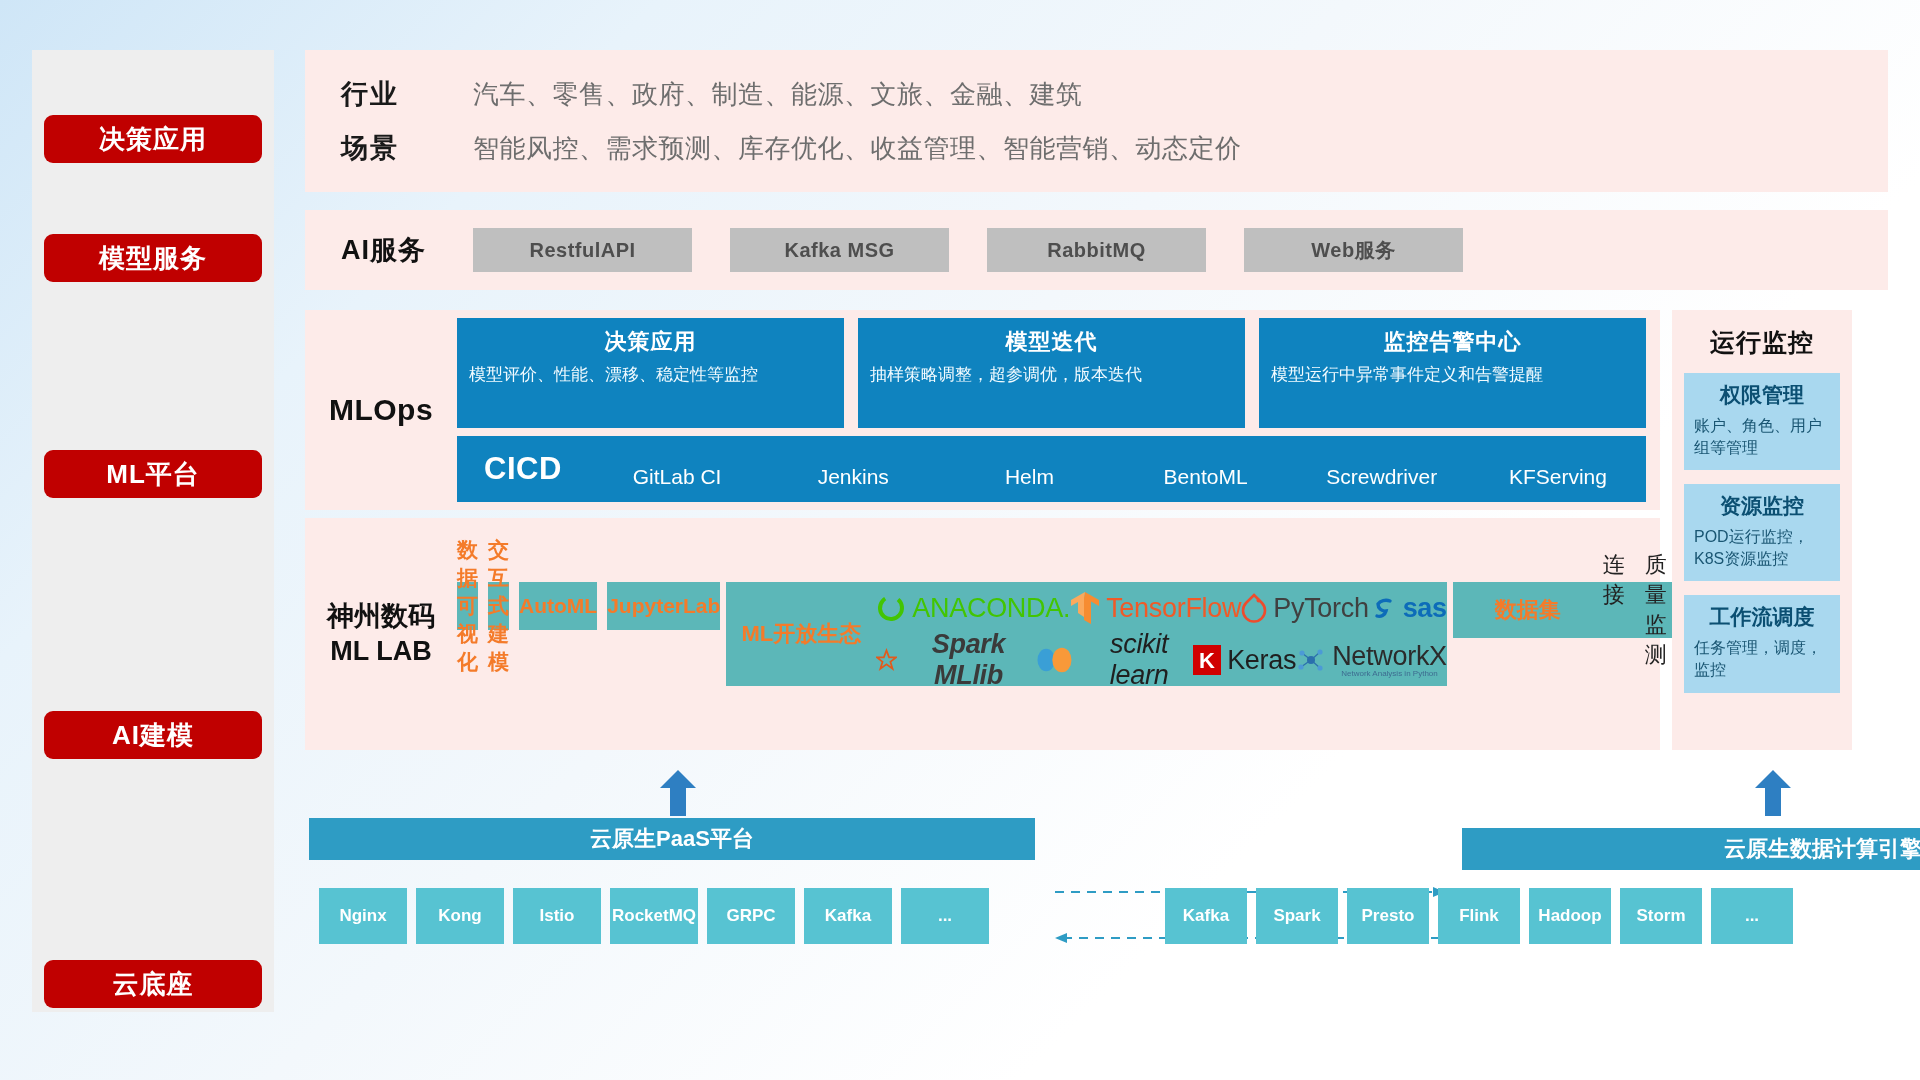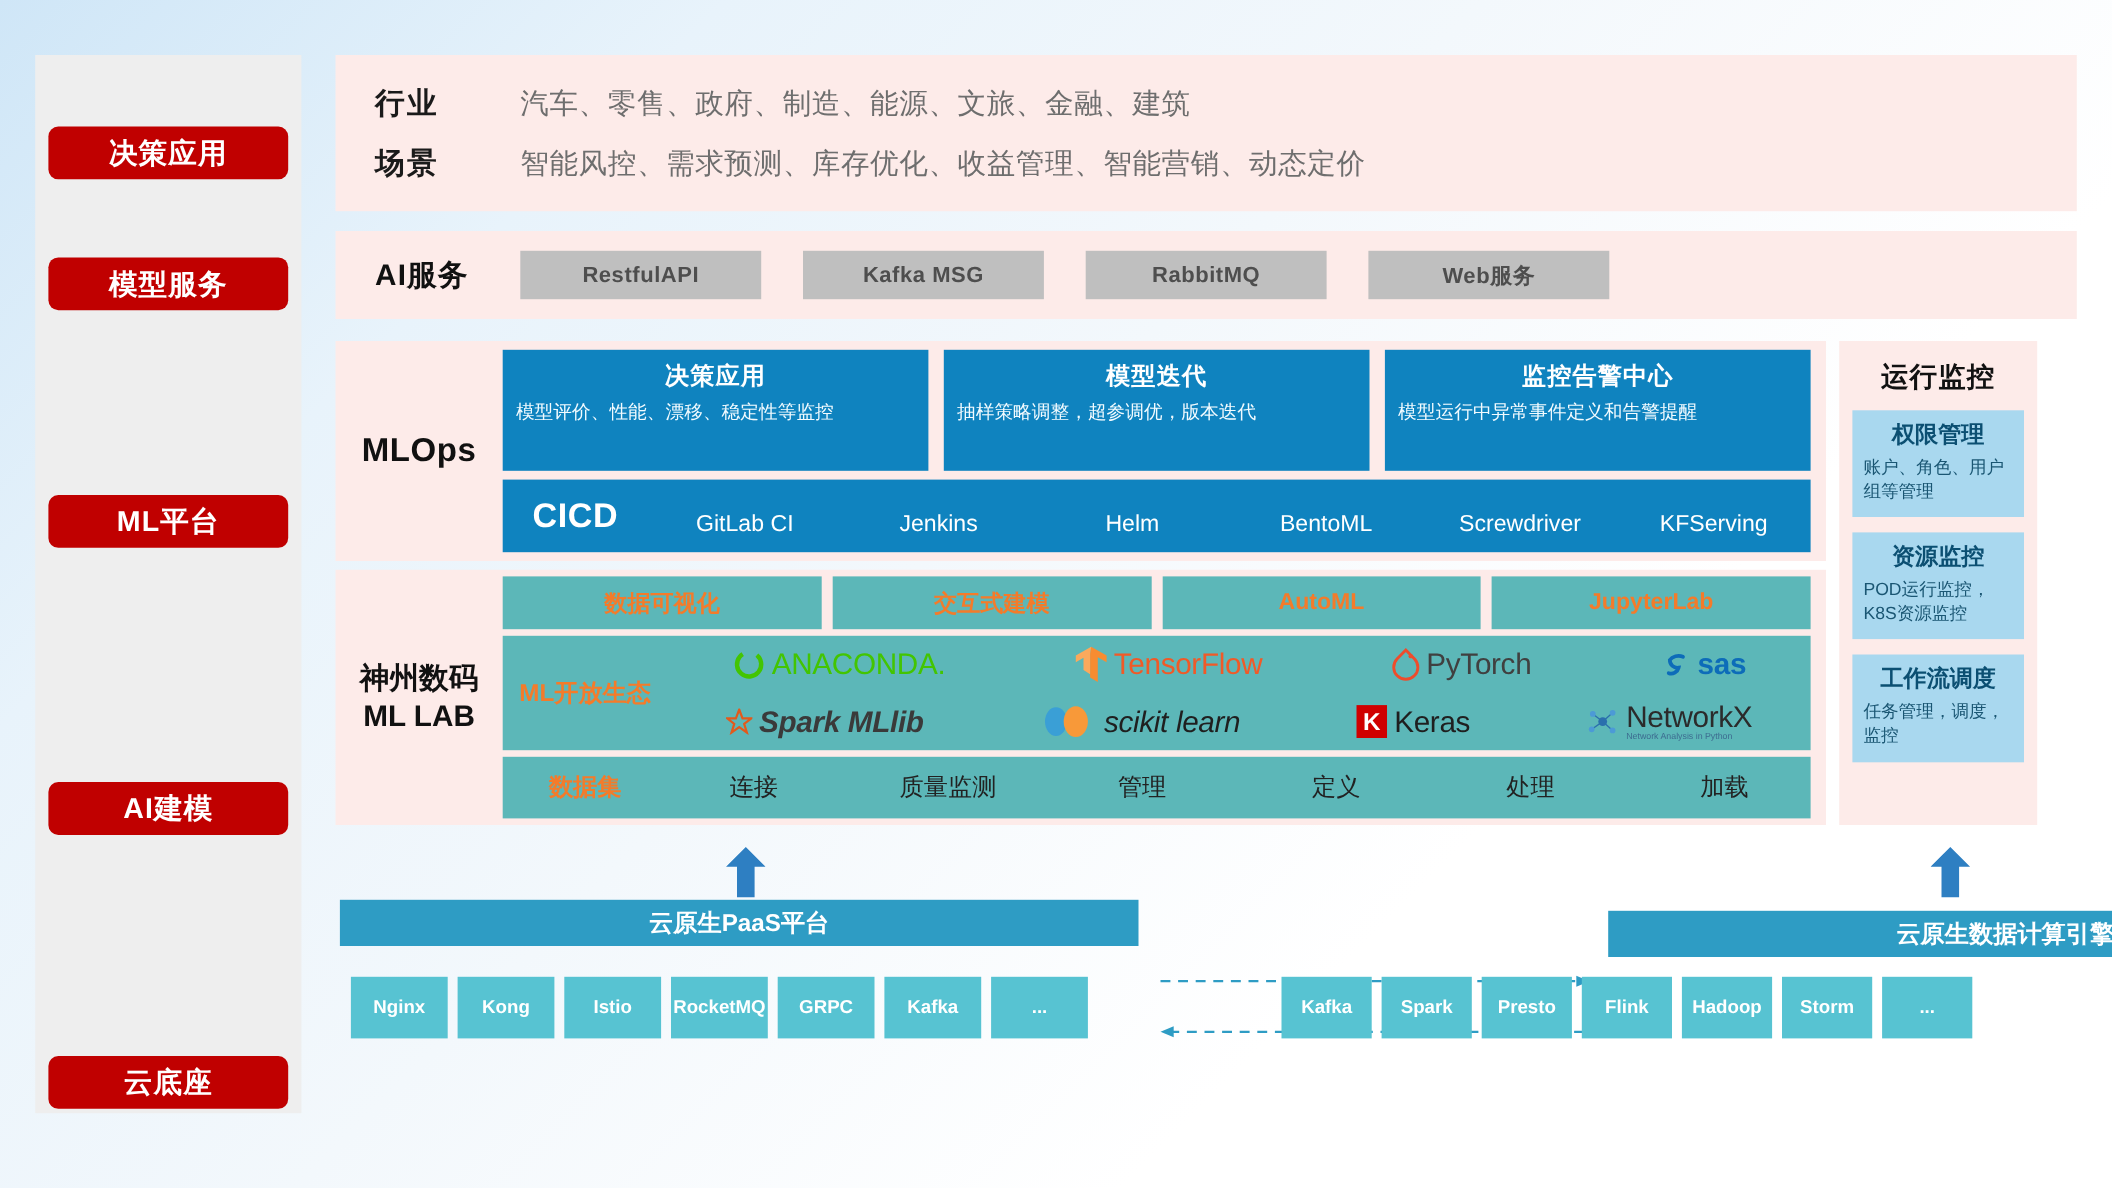--- a/index.html
+++ b/index.html
@@ -99,36 +99,36 @@
 
   
   .row-mllab {
     position: absolute; left: 0; top: 468px; width: 1355px; height: 232px;
     display: flex; align-items: center;
   }
   .mllab-key {
     width: 152px; flex: none; text-align: center;
     font-size: 27px; font-weight: bold; color: #111; line-height: 1.28;
   }
-  .mllab-right { flex: 1; display: flex; flex-direction: column; gap: 6px; padding-right: 14px; }
+  .mllab-right { flex: 1; display: flex; gap: 6px; padding-right: 14px; }
   .tabs-row { display: flex; gap: 10px; }
   .tab-chip {
     flex: 1; height: 48px; background: #5cb7b8;
     color: #f47b2a; font-size: 21px; font-weight: bold;
     display: flex; align-items: center; justify-content: center;
   }
   .eco-band {
     height: 104px; background: #5cb7b8; display: flex; align-items: center;
   }
   .eco-label {
     width: 150px; flex: none; text-align: center;
     color: #f47b2a; font-size: 22px; font-weight: bold;
   }
   .eco-logos { flex: 1; display: flex; flex-direction: column; justify-content: center; gap: 2px; }
-  .logo-line { display: flex; align-items: center; justify-content: space-around; height: 50px; }
+  .logo-line { display: flex; align-items: center; justify-content: space-around; height: 50px; text-align: center; }
   .logo { display: flex; align-items: center; gap: 6px; }
   .logo-txt { font-size: 27px; letter-spacing: -0.3px; }
 
   .dataset-band {
     height: 56px; background: #5cb7b8; display: flex; align-items: center;
   }
   .ds-label {
     width: 150px; flex: none; text-align: center;
     color: #f47b2a; font-size: 22px; font-weight: bold;
   }

